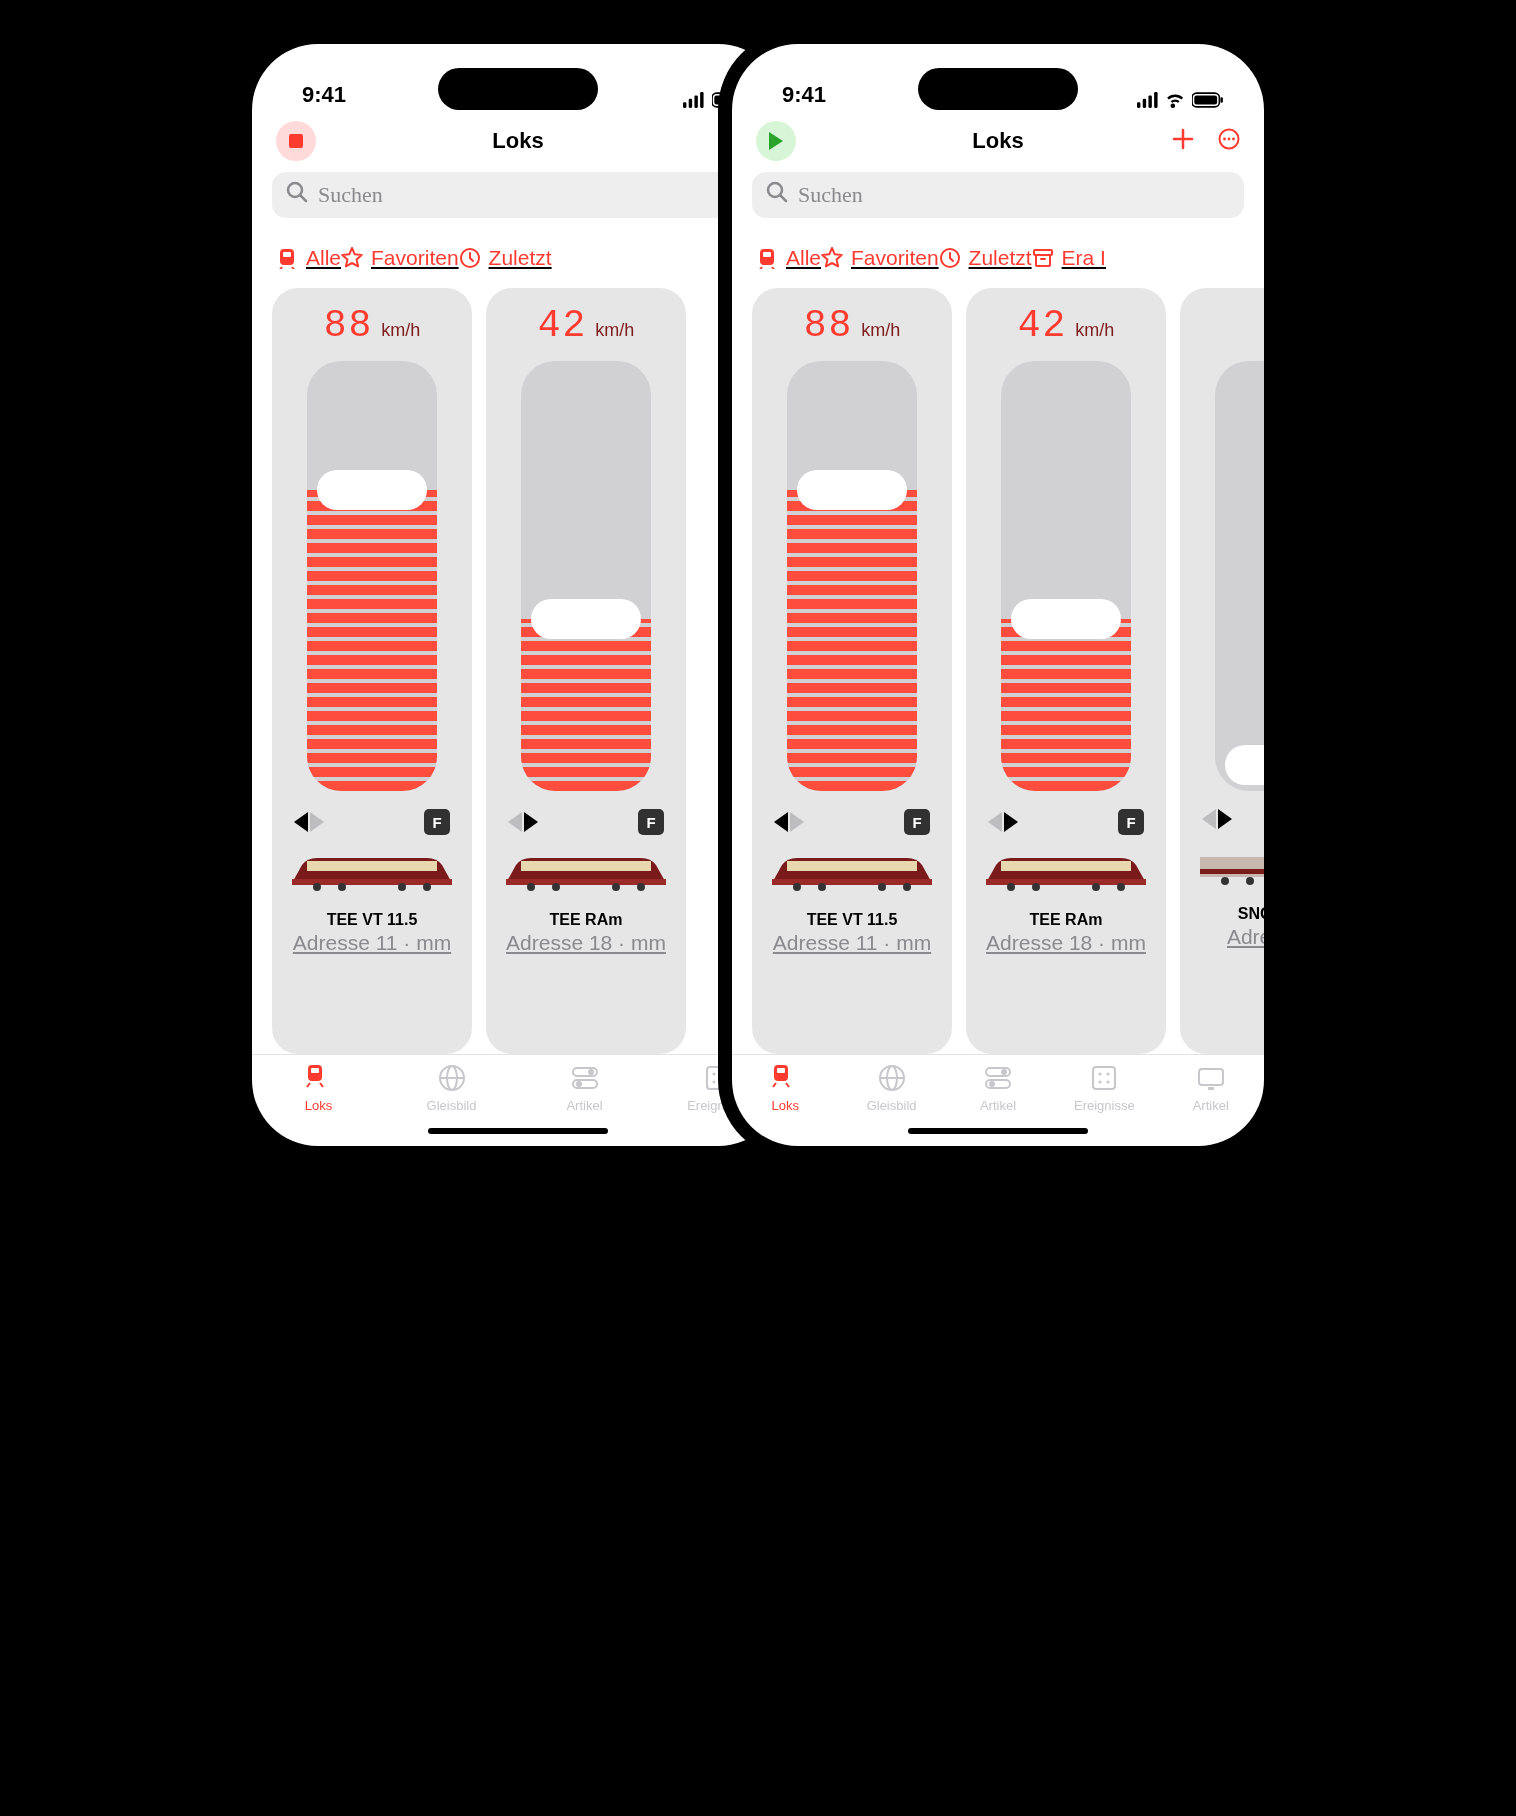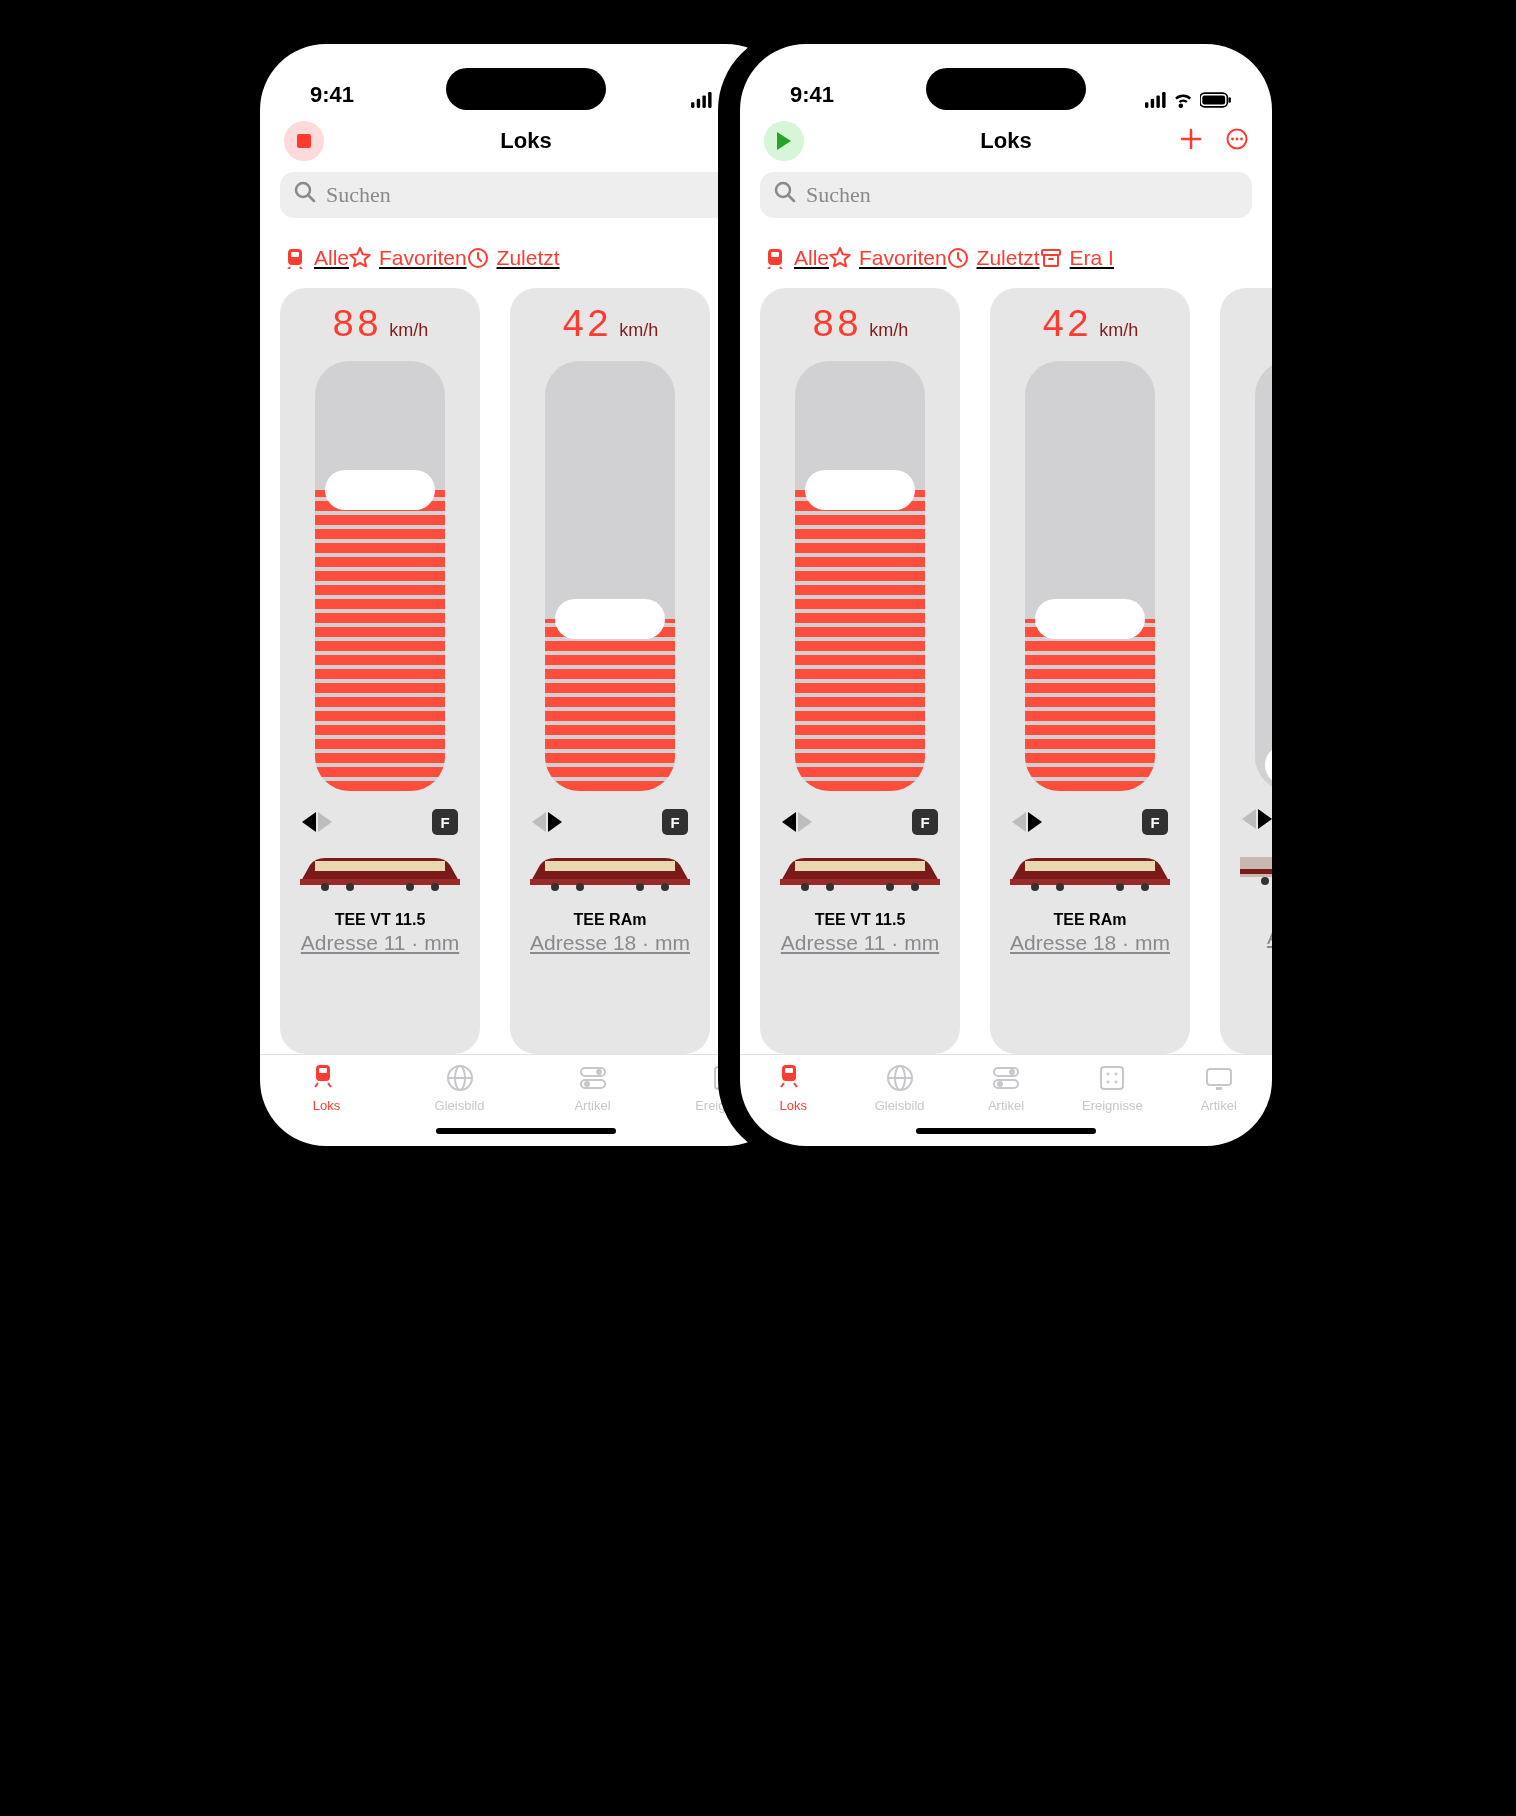--- a/index.html
+++ b/index.html
@@ -26,21 +26,20 @@
   }
   .screen {
     width: 100%;
     height: 100%;
     background: #fff;
     border-radius: 66px;
     overflow: hidden;
     display: flex;
     flex-direction: column;
     position: relative;
-    margin-left: 8px;
   }
   
   .island {
     position: absolute;
     top: 24px;
     left: 50%;
     transform: translateX(-50%);
     width: 160px;
     height: 42px;
     background: #000;
@@ -111,21 +110,21 @@
     align-items: center;
     gap: 8px;
     color: #ff3b30;
     font-size: 21px;
   }
   .filter svg { width: 22px; height: 22px; }
   
   .content {
     flex: 1;
     display: flex;
-    gap: 30px;
+    gap: 14px;
     padding: 0 20px;
     overflow: hidden;
   }
   .lok-card {
     background: #e6e6e7;
     border-radius: 26px;
     flex: 0 0 200px;
     padding: 16px 12px 20px;
     display: flex;
     flex-direction: column;

